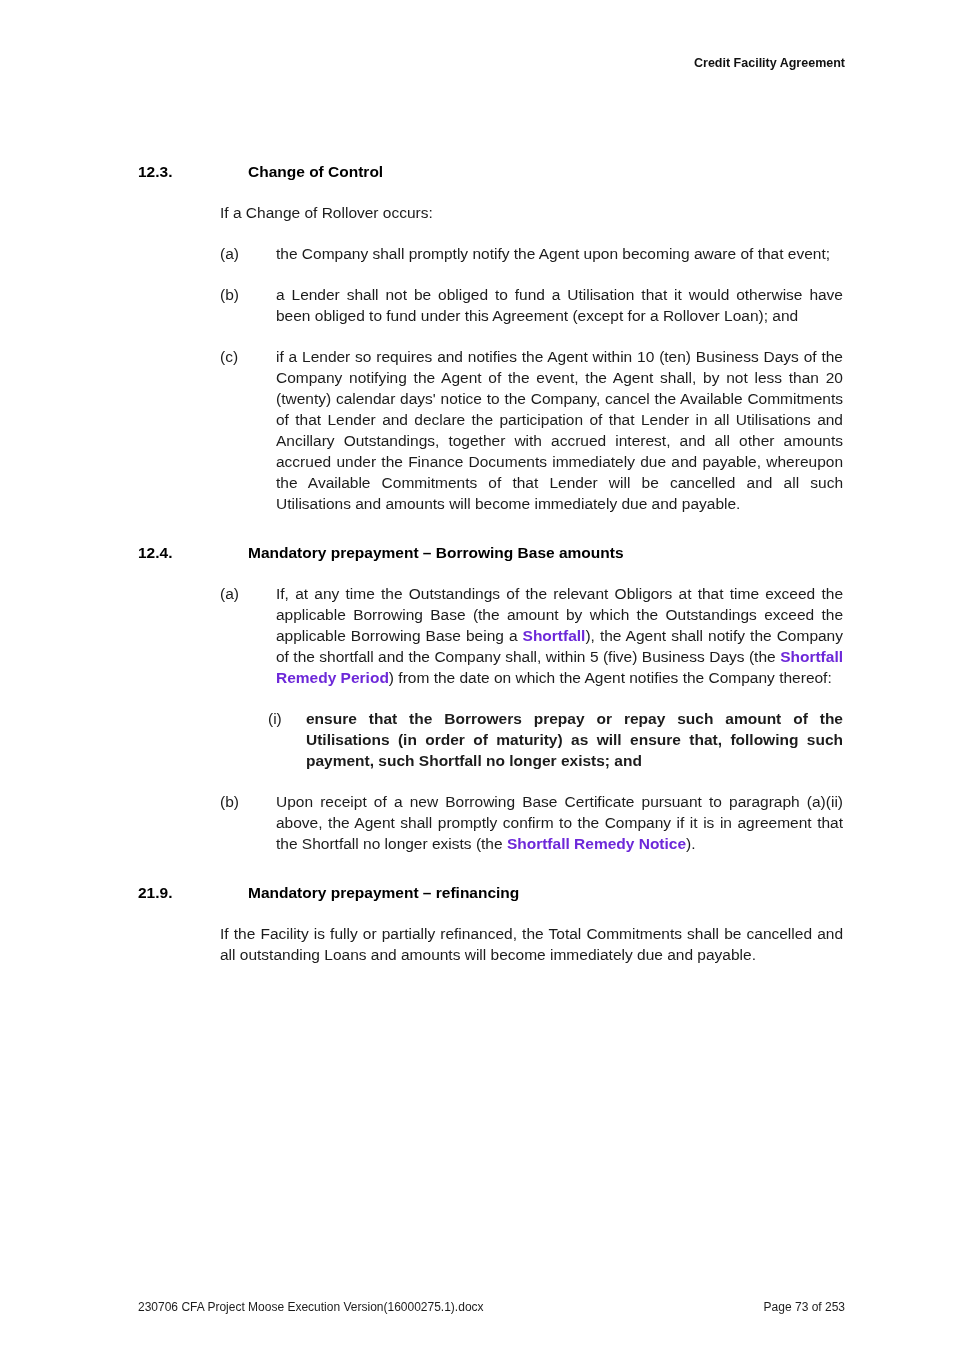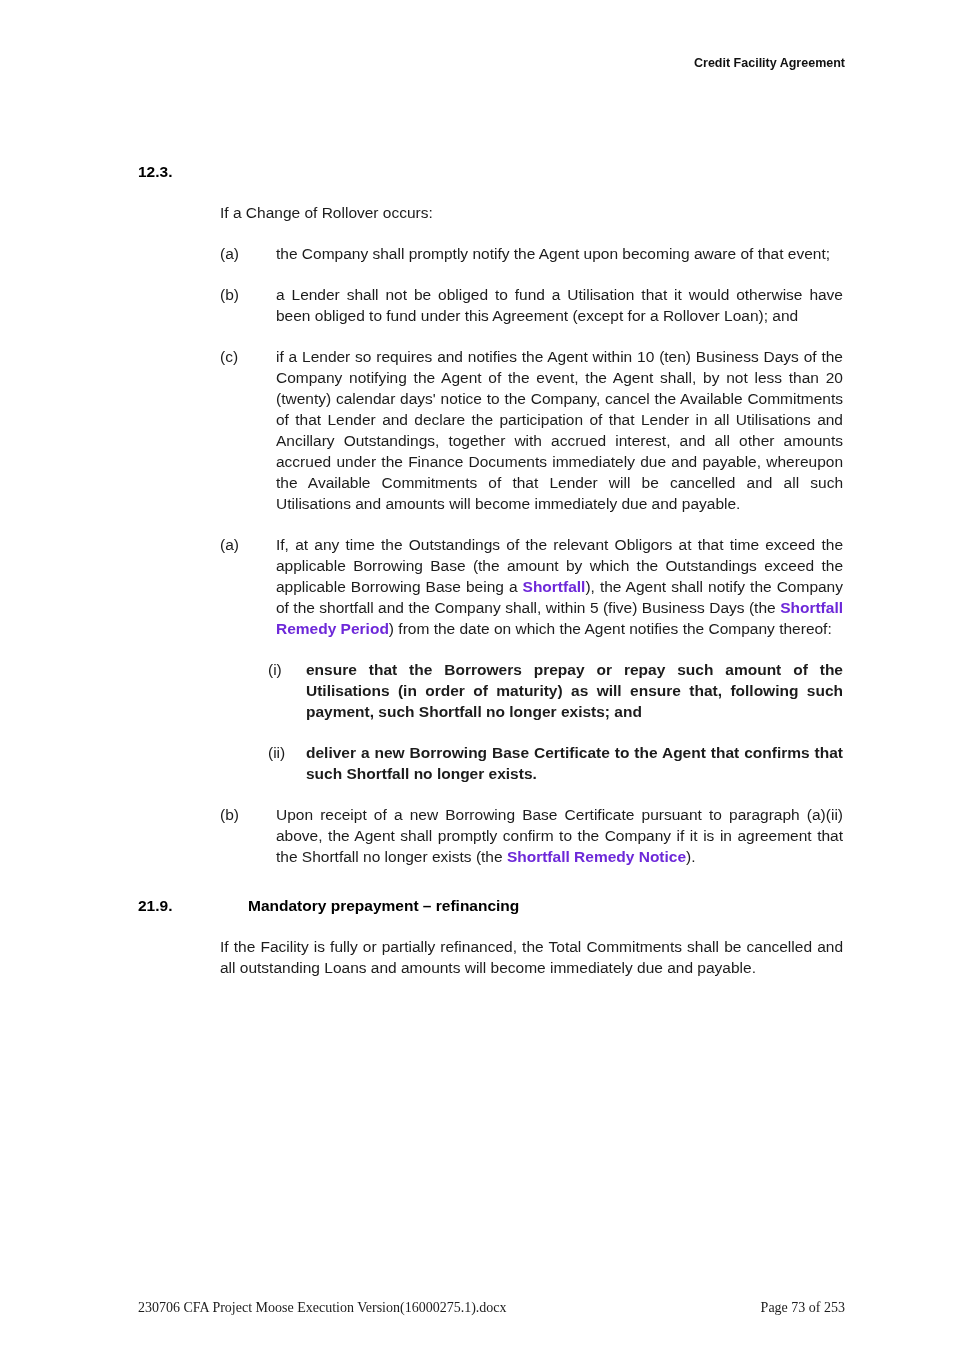--- a/index.html
+++ b/index.html
@@ -56,70 +56,70 @@
     margin: 0 0 20px 48px;
   }
   .sub-label { width: 38px; flex-shrink: 0; }
   .sub-text { flex: 1; text-align: justify; font-weight: bold; }
   .rich b, .rich .b { font-weight: 700; color: #6d28d9; }
   .page-footer {
     position: absolute;
     top: 1300px; left: 138px; right: 120px;
     display: flex;
     justify-content: space-between;
-    font-size: 14px;
+    font-size: 12px;
     color: #1c1c1c;
-    font-family: Liberation Serif, serif;
   }
 </style>
 </head>
 <body>
 
 <div class="page">
 
   <div class="page-header">
     <span>Credit Facility Agreement</span>
   </div>
 
   <main class="doc-body">
 
     <section>
       <div class="sec-head first">
         <span class="sec-num">12.3.</span>
+        <h2 class="sec-title">Change of Control</h2>
       </div>
       <div class="sec-content">
         <p class="para">If a Change of Rollover occurs:</p>
         <div class="li">
           <span class="li-label">(a)</span>
           <div class="li-text">the Company shall promptly notify the Agent upon becoming aware of that event;</div>
         </div>
         <div class="li">
           <span class="li-label">(b)</span>
           <div class="li-text">a Lender shall not be obliged to fund a Utilisation that it would otherwise have been obliged to fund under this Agreement (except for a Rollover Loan); and</div>
         </div>
         <div class="li">
           <span class="li-label">(c)</span>
           <div class="li-text">if a Lender so requires and notifies the Agent within 10 (ten) Business Days of the Company notifying the Agent of the event, the Agent shall, by not less than 20 (twenty) calendar days' notice to the Company, cancel the Available Commitments of that Lender and declare the participation of that Lender in all Utilisations and Ancillary Outstandings, together with accrued interest, and all other amounts accrued under the Finance Documents immediately due and payable, whereupon the Available Commitments of that Lender will be cancelled and all such Utilisations and amounts will become immediately due and payable.</div>
         </div>
       </div>
     </section>
 
     <section>
+      <div class="sec-head">
+        <span class="sec-num">12.4.</span>
+        <h2 class="sec-title">Mandatory prepayment – Borrowing Base amounts</h2>
+      </div>
       <div class="sec-content">
         <div class="li">
           <span class="li-label">(a)</span>
           <div class="li-text rich"><span>If, at any time the Outstandings of the relevant Obligors at that time exceed the applicable Borrowing Base (the amount by which the Outstandings exceed the applicable Borrowing Base being a </span><span class="b">Shortfall</span><span>), the Agent shall notify the Company of the shortfall and the Company shall, within 5 (five) Business Days (the </span><span class="b">Shortfall Remedy Period</span><span>) from the date on which the Agent notifies the Company thereof:</span></div>
         </div>
         <div class="sub-li">
           <span class="sub-label">(i)</span>
           <div class="sub-text">ensure that the Borrowers prepay or repay such amount of the Utilisations (in order of maturity) as will ensure that, following such payment, such Shortfall no longer exists; and</div>
-        </div>
-        <div class="sub-li">
-          <span class="sub-label">(ii)</span>
-          <div class="sub-text">deliver a new Borrowing Base Certificate to the Agent that confirms that such Shortfall no longer exists.</div>
         </div>
         <div class="li">
           <span class="li-label">(b)</span>
           <div class="li-text rich"><span>Upon receipt of a new Borrowing Base Certificate pursuant to paragraph (a)(ii) above, the Agent shall promptly confirm to the Company if it is in agreement that the Shortfall no longer exists (the </span><span class="b">Shortfall Remedy Notice</span><span>).</span></div>
         </div>
       </div>
     </section>
 
     <section>
       <div class="sec-head">

